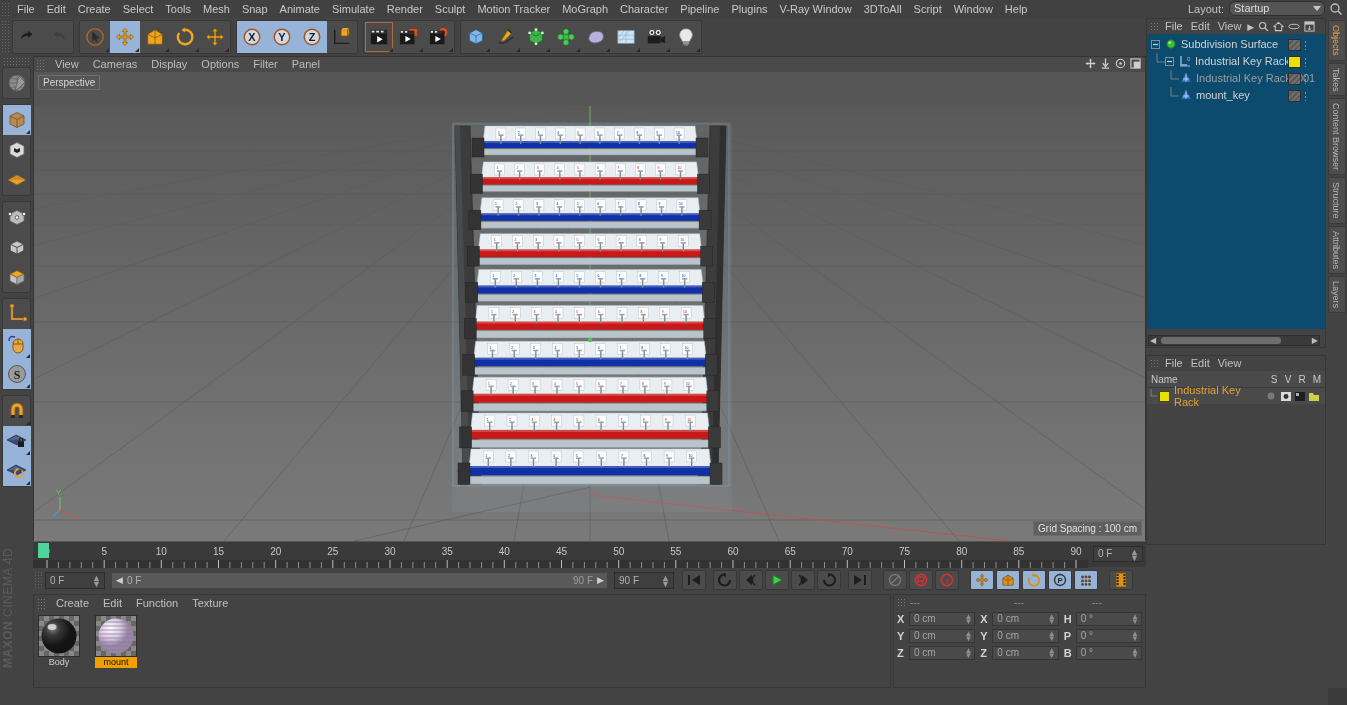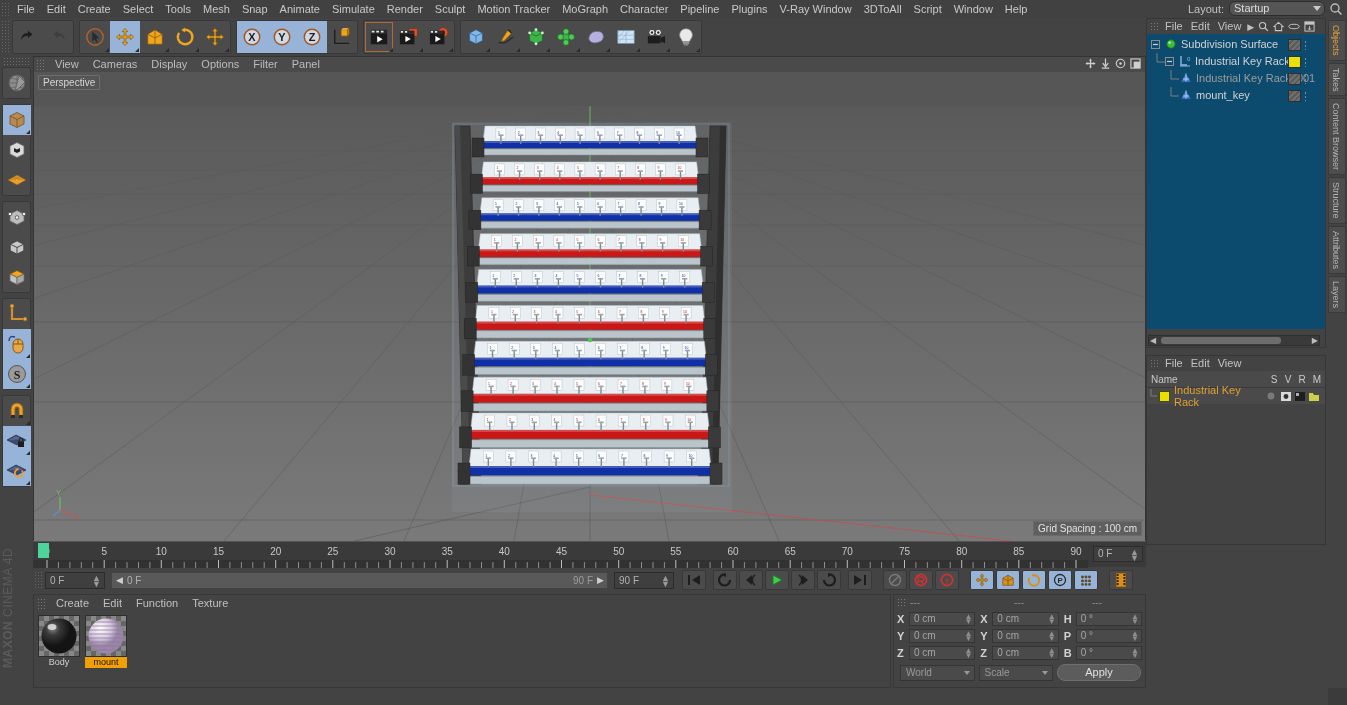--- a/index.html
+++ b/index.html
@@ -138,21 +138,21 @@
 
   
   .matmgr {
     position:absolute; left:33px; top:594px; width:858px; height:94px;
     background:#434343; border:1px solid #373737;
   }
   .mm-menubar { height:16px; display:flex; align-items:center; background:#434343;}
   .mm-menubar .vgrip { width:9px;height:11px;margin:0 3px 0 3px;
     background-image: radial-gradient(#787878 1px, transparent 1px); background-size:3px 3px;}
   .mm-menubar .vmi { padding:0 7px; font-size:11px; color:#c0c0c0; line-height:16px; }
-  .mm-body { position:relative; padding:4px; display:flex; gap:5px; }
+  .mm-body { position:relative; padding:4px; display:flex; gap:15px; }
   .mat-item { width:42px; }
   .mat-thumb { width:42px; height:42px; border:1px solid #2e2e2e; position:relative; overflow:hidden;
     background-image: linear-gradient(45deg,#888 25%,transparent 25%,transparent 75%,#888 75%),
                       linear-gradient(45deg,#888 25%,#666 25%,#666 75%,#888 75%);
     background-size:10px 10px; background-position:0 0,5px 5px;}
   .mat-name { font-size:9px; text-align:center; color:#d0d0d0; line-height:11px; height:11px;}
   .mat-name.sel { background:#f0a000; color:#201000; }
 
   
   .coords {
@@ -1529,31 +1529,20 @@
         </div>
         <div class="co-row">
           <span class="co-lbl">Z</span>
           <span class="co-fld">0 cm<span class="sp">▲<br>▼</span></span>
           <span class="co-lbl" style="margin-left:3px;">Z</span>
           <span class="co-fld">0 cm<span class="sp">▲<br>▼</span></span>
           <span class="co-lbl" style="margin-left:3px;">B</span>
           <span class="co-fld">0 °<span class="sp">▲<br>▼</span></span>
         </div>
       </div>
-    <div class="co-bottom">
-      <div class="co-sel">
-        <span>World</span>
-        <span class="arrow"></span>
-      </div>
-      <div class="co-sel">
-        <span>Scale</span>
-        <span class="arrow"></span>
-      </div>
-      <div class="co-apply">Apply</div>
-    </div>
   </div>
 
   <div class="objmgr">
     <div class="om-menubar">
       <div class="vgrip"></div>
       <div id="om-menu-items" style="display:flex;align-items:center;">
           <div class="vmi">File</div>
           <div class="vmi">Edit</div>
           <div class="vmi">View</div>
         </div>

